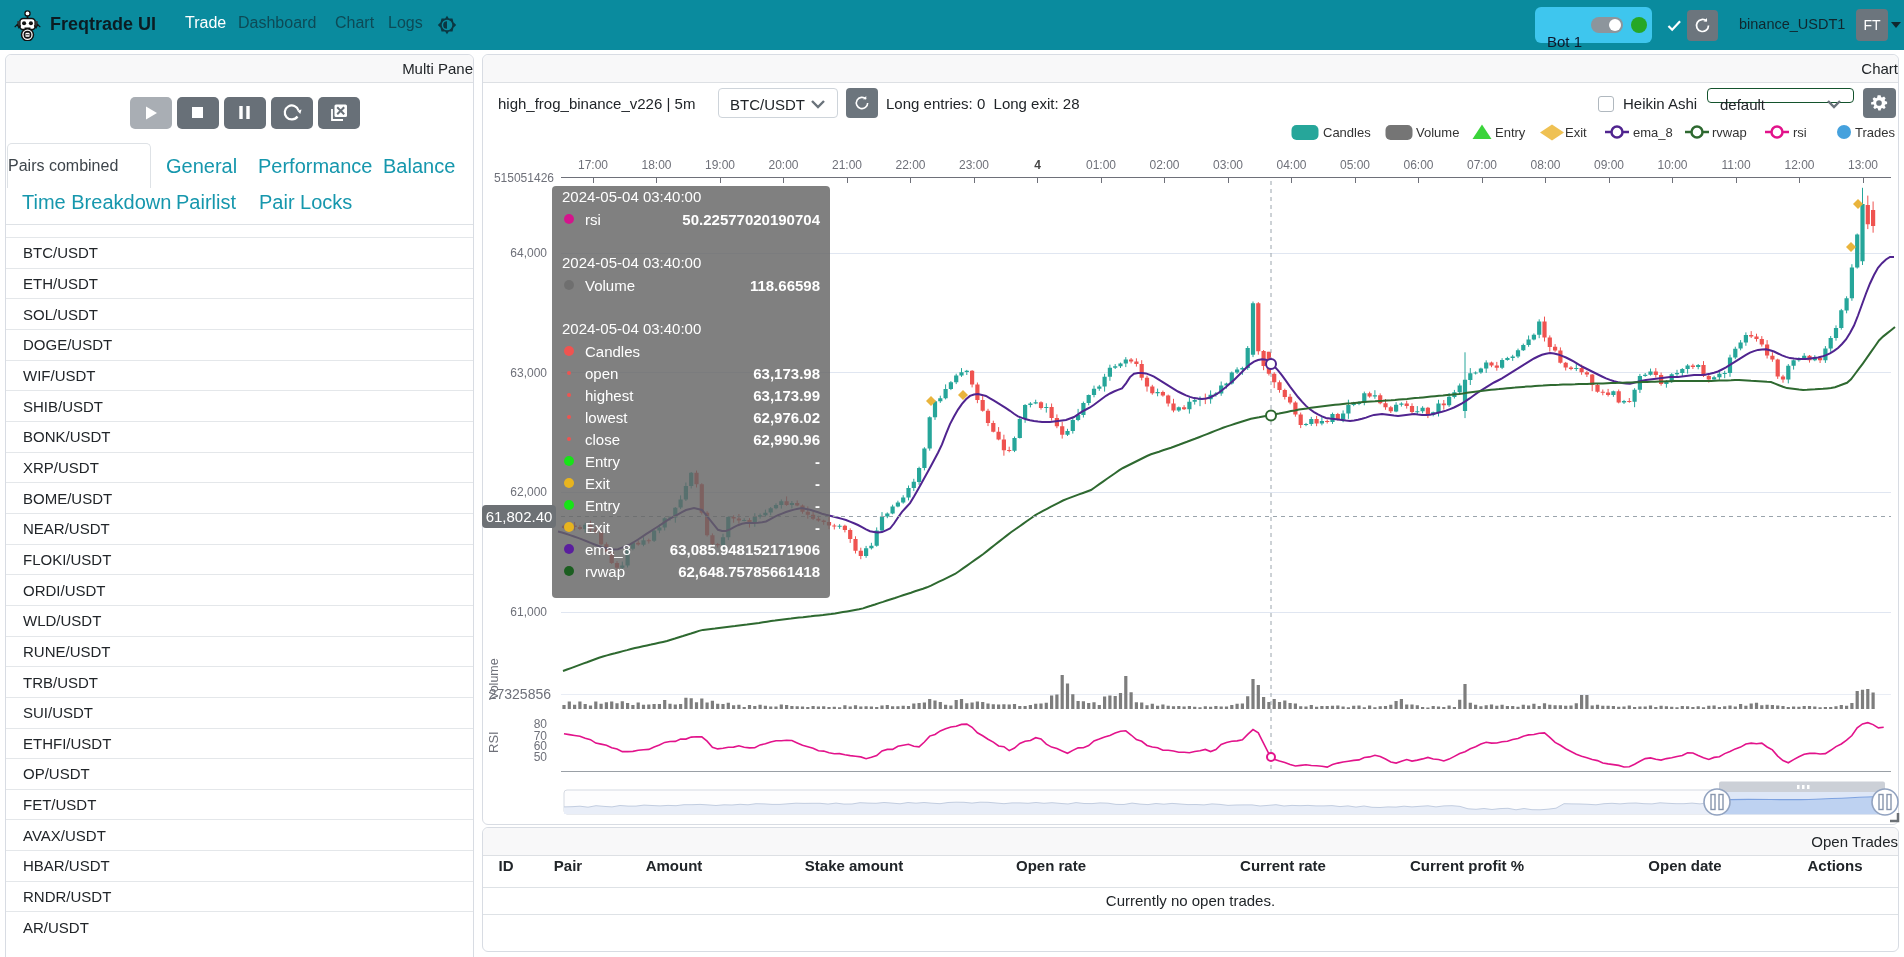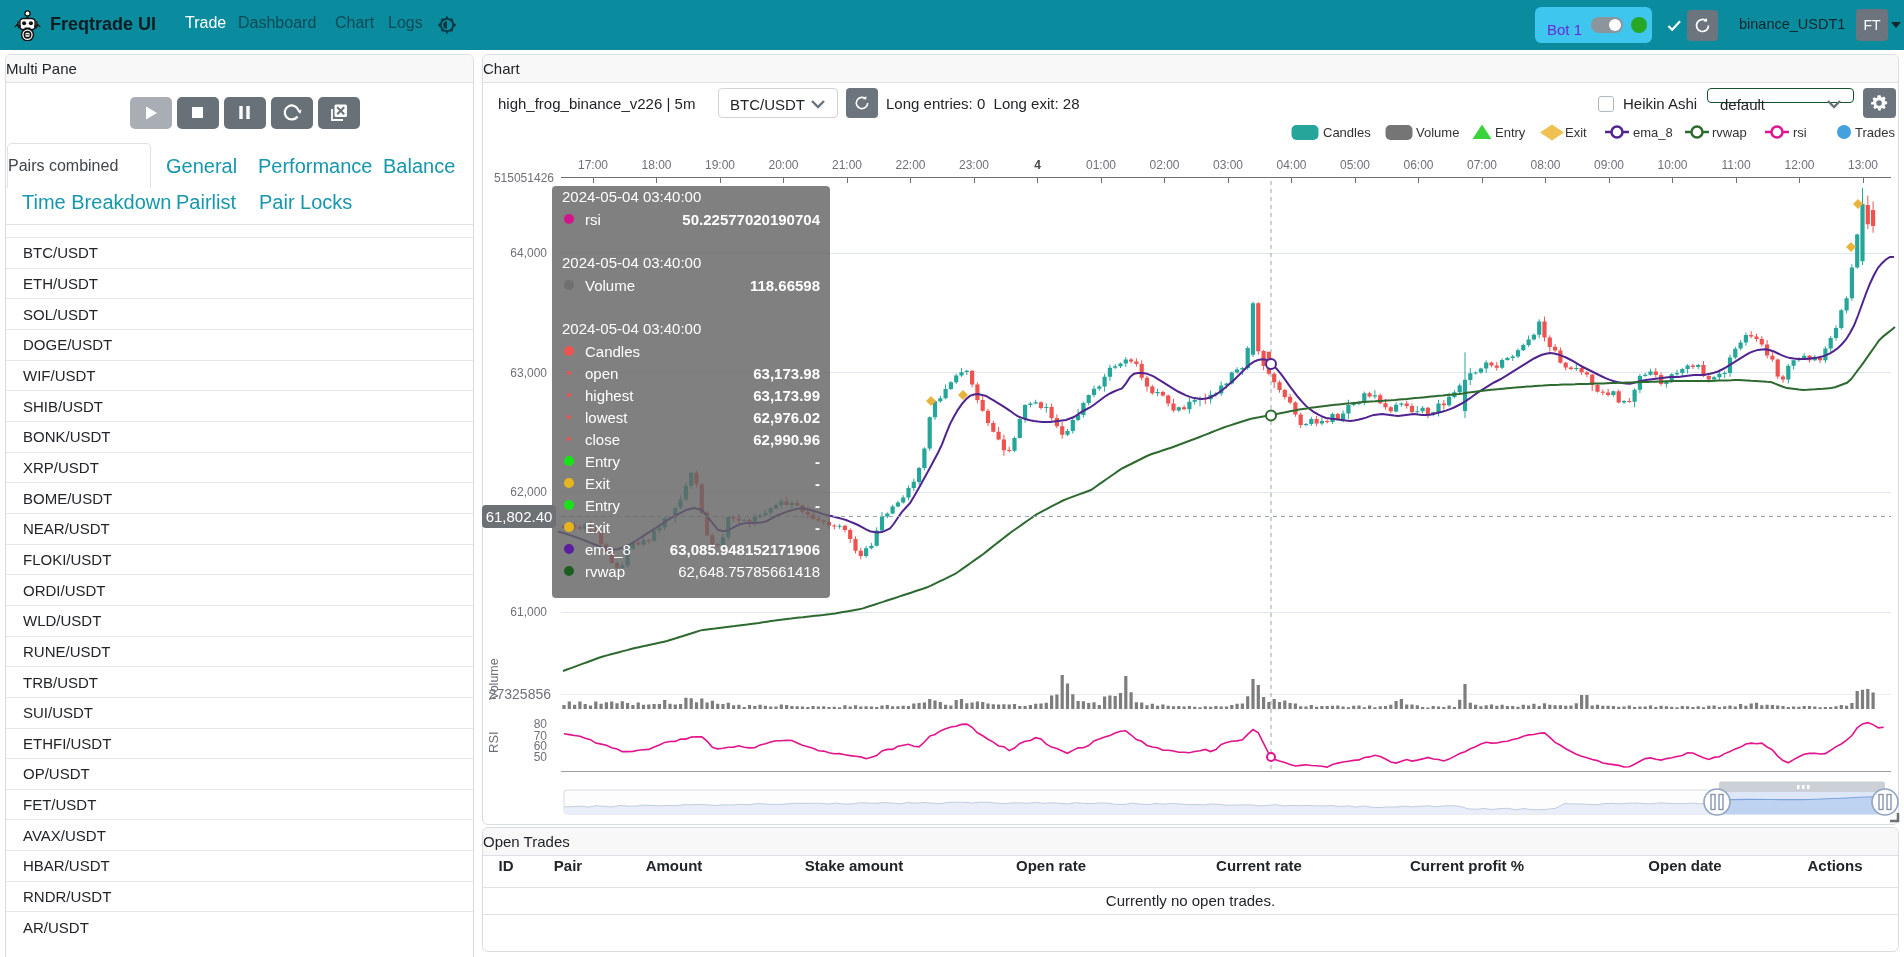--- a/index.html
+++ b/index.html
@@ -1,18 +1,18 @@
 <!DOCTYPE html>
 <html><head><meta charset="utf-8"><title>Freqtrade UI</title>
 <style>
 *{box-sizing:border-box;margin:0;padding:0}
 body{font-family:"Liberation Sans",sans-serif;background:#fff;width:1904px;height:957px;overflow:hidden;position:relative}
 .panel{position:absolute;background:#fff;border:1px solid #d8dce3;border-radius:6px}
 .phead{height:28px;background:#f8f8f9;border-bottom:1px solid #dde0e4;border-radius:6px 6px 0 0;
- text-align:left;font-size:15px;color:#212529;line-height:27px}
+ text-align:right;font-size:15px;color:#212529;line-height:27px}
 .navlink{font-size:16px;color:#0d4a56;margin-right:24px}
 .ctlbtn{position:absolute;width:41.5px;height:32px;border-radius:5px;background:#687078}
 .tab{font-size:20px;color:#1697ad;position:absolute}
 .prow{height:30.66px;border-top:1px solid #e4e7ea;font-size:15px;color:#212529;padding-left:17px;
  display:flex;align-items:center}
 #tooltip{position:absolute;left:552px;top:186px;width:278px;height:412px;background:rgba(100,100,100,0.82);
  border-radius:4px;padding:0 10px;color:#fff;font-size:15px;z-index:5}
 .td{height:22px;line-height:22px}
 .tr{height:22px;display:flex;align-items:center}
 .dot{border-radius:50%;display:inline-block;flex:none}
@@ -43,21 +43,21 @@
  <span class="navlink" style="position:absolute;left:185px;top:14px;color:#ffffff">Trade</span>
  <span class="navlink" style="position:absolute;left:238px;top:14px">Dashboard</span>
  <span class="navlink" style="position:absolute;left:335px;top:14px">Chart</span>
  <span class="navlink" style="position:absolute;left:388px;top:14px">Logs</span>
  <svg width="22" height="22" viewBox="0 0 24 24" style="position:absolute;left:436px;top:14px">
   <path d="M12 2l2 3h4l1 4 3 3-3 3-1 4h-4l-2 3-2-3H6l-1-4-3-3 3-3 1-4h4z" fill="#0b3742"></path>
   <path d="M12 7a5 5 0 0 1 0 10z" fill="#0a8b9e"></path>
       <circle cx="12" cy="12" r="5" fill="none" stroke="#0a8b9e" stroke-width="1.6"></circle>
  </svg>
  <div style="position:absolute;left:1535px;top:7px;width:117px;height:36px;border-radius:6px;background:#3ec6ee">
-   <span style="position:absolute;left:12px;top:14px;font-size:15px;color:#6d28d9">Bot 1</span>
+   <span style="position:absolute;left:12px;top:26px;font-size:15px;color:#0f172a">Bot 1</span>
    <span style="position:absolute;left:56px;top:10px;width:32px;height:16px;border-radius:8px;background:#8d959c"></span>
    <span style="position:absolute;left:74px;top:12px;width:12px;height:12px;border-radius:50%;background:#fff"></span>
    <span style="position:absolute;left:96px;top:10px;width:16px;height:16px;border-radius:50%;background:#26a726"></span>
  </div>
  <svg width="15" height="13" viewBox="0 0 16 14" style="position:absolute;left:1667px;top:19px">
    <path d="M1.5 7.5l4 4 8.5-9" stroke="#fff" stroke-width="2.4" fill="none"></path>
  </svg>
  <div style="position:absolute;left:1687px;top:10px;width:31px;height:31px;border-radius:4px;background:#6c757d">
    <svg width="17" height="17" viewBox="0 0 17 17" style="position:absolute;left:7px;top:7px">
     <path d="M14.5 8.5a6 6 0 1 1-1.8-4.3" stroke="#fff" stroke-width="1.7" fill="none"></path>
@@ -312,33 +312,33 @@
       <span class="tv"><span style="font-weight:bold">-</span></span>
     </div>
     <div class="tr">
       <span class="dot" style="width:10px;height:10px;background:#5a1e9e;margin:0 11px 0 2px"></span>
       <span>ema_8</span>
       <span class="tv"><span style="font-weight:bold">63,085.948152171906</span></span>
     </div>
     <div class="tr">
       <span class="dot" style="width:10px;height:10px;background:#1b5e20;margin:0 11px 0 2px"></span>
       <span>rvwap</span>
-      <span class="tv"><span style="font-weight:normal">62,648.75785661418</span></span>
+      <span class="tv"><span style="font-weight:bold">62,648.75785661418</span></span>
     </div>
   </div>
 <div style="position:absolute;left:482px;top:505px;width:74px;height:23px;background:#6d7175;border-radius:4px;
  color:#fff;font-size:15px;text-align:center;line-height:23px;z-index:6">61,802.40</div>
 
 <div class="panel" style="left:482px;top:827px;width:1417px;height:125px">
  <div class="phead">Open Trades</div>
  <span class="th" style="left:23px">ID</span>
  <span class="th" style="left:85px">Pair</span>
  <span class="th" style="left:191px">Amount</span>
  <span class="th" style="left:371px">Stake amount</span>
  <span class="th" style="left:568px">Open rate</span>
- <span class="th" style="left:776px">Current rate</span>
+ <span class="th" style="left:800px">Current rate</span>
  <span class="th" style="left:984px">Current profit %</span>
  <span class="th" style="left:1202px">Open date</span>
  <span class="th" style="left:1352px">Actions</span>
  <div style="position:absolute;left:0;top:59px;width:1415px;border-top:1px solid #dee2e6"></div>
  <div style="position:absolute;left:0;top:60px;width:1415px;height:26px;text-align:center;font-size:15px;
   color:#212529;line-height:26px">Currently no open trades.</div>
  <div style="position:absolute;left:0;top:86px;width:1415px;border-top:1px solid #dee2e6"></div>
 </div>
 </body></html>

